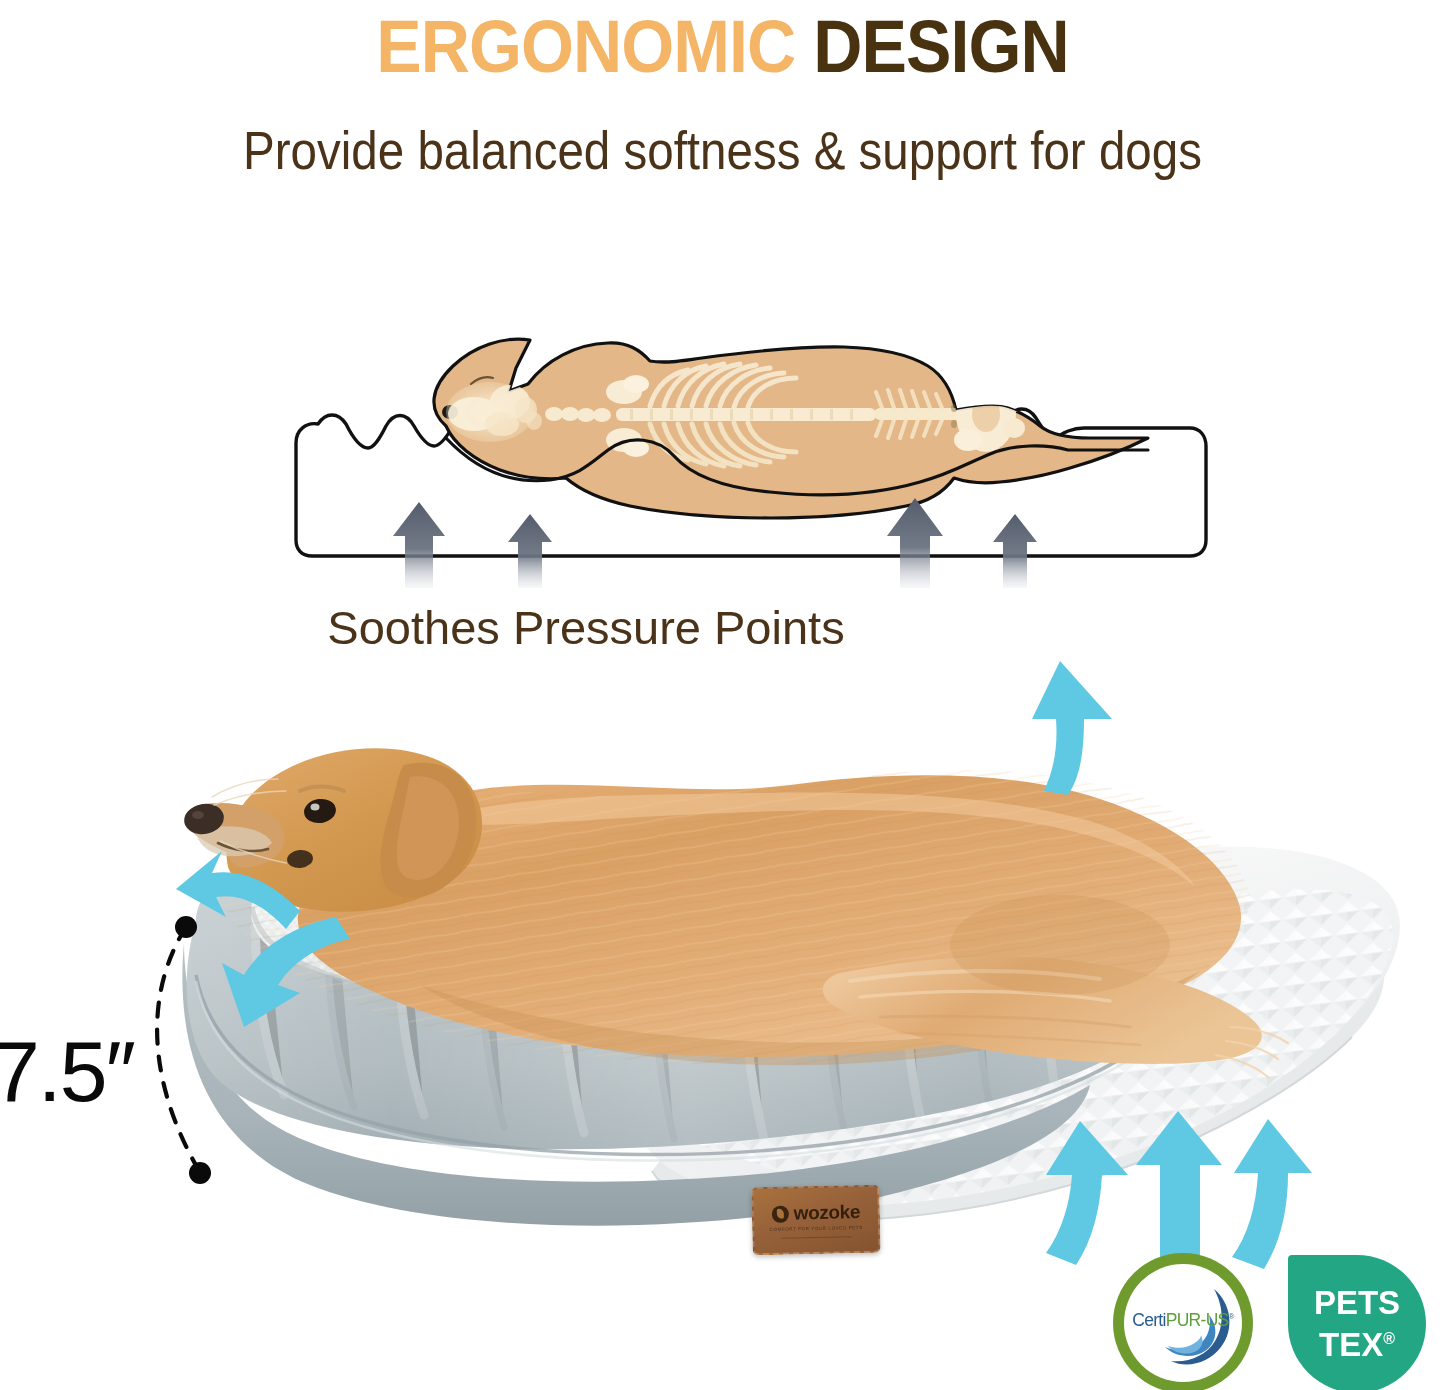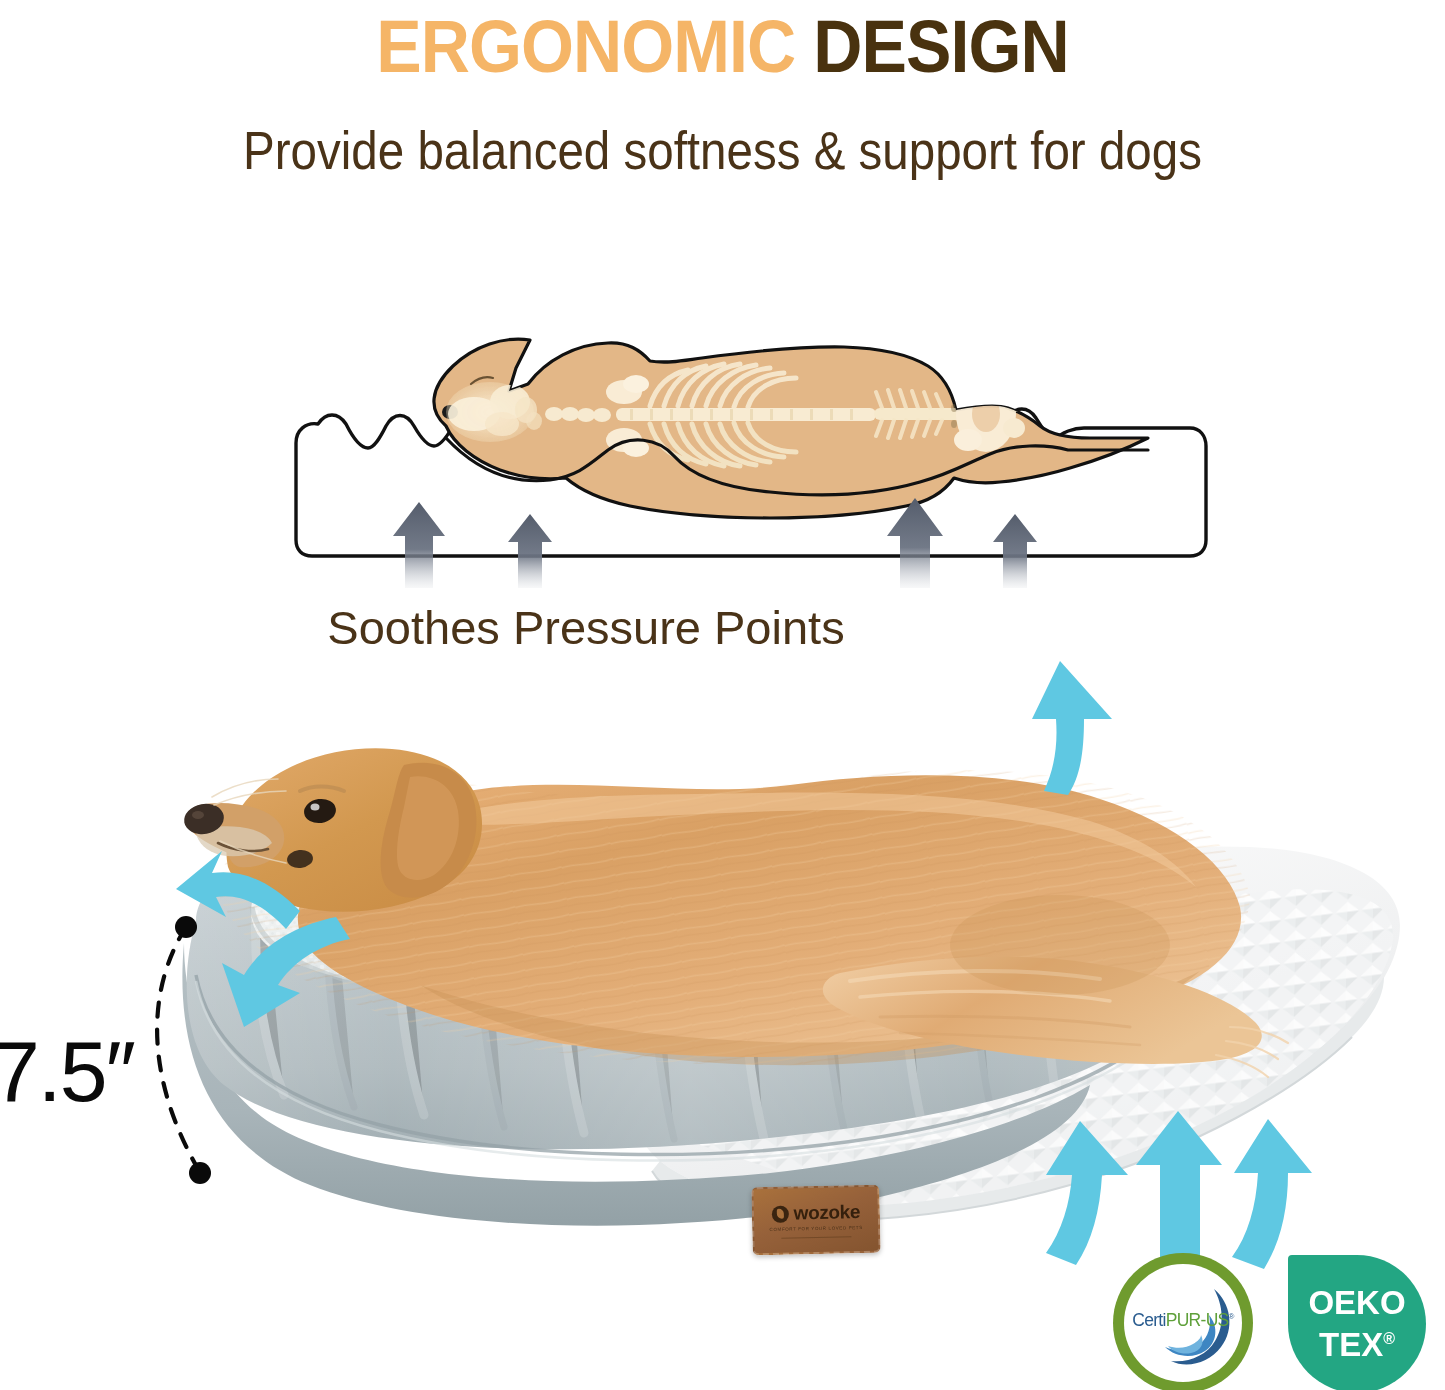--- a/index.html
+++ b/index.html
@@ -662,15 +662,15 @@
     <path d="M88,82 C92,90 88,98 78,100 C70,102 60,99 55,93
              C64,96 74,95 80,91 C85,88 88,85 88,82 Z" fill="#6FB3DE"></path>
   </svg>
 
   <div class="wordmark">
     <span class="c1">Certi</span><span class="c2">PUR-US</span><sup>®</sup>
   </div>
 </div>
 
 <div id="badge-oeko">
-  <div class="l1">OEKO</div>
+  <div class="l1">PETS</div>
   <div class="l2"><span>TEX</span><sup>®</sup></div>
 </div>
 
 </body></html>

